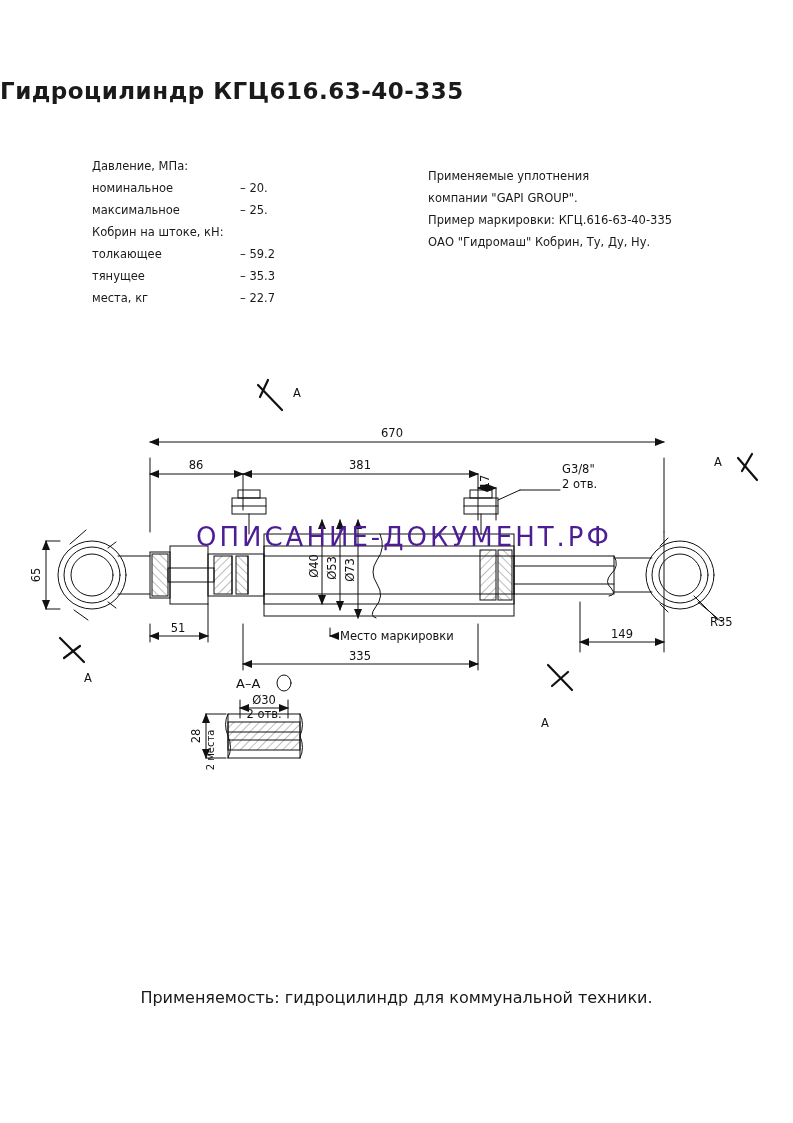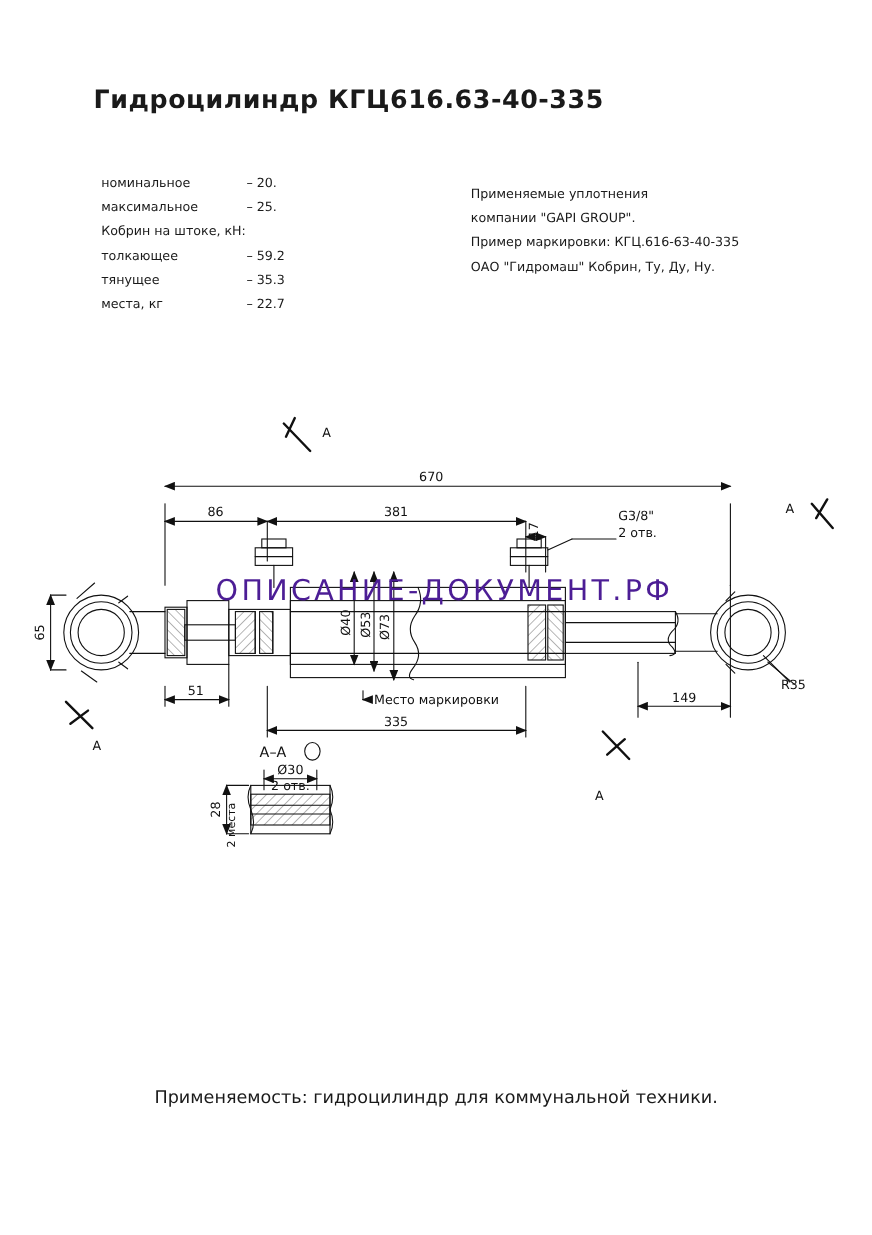--- a/index.html
+++ b/index.html
@@ -19,40 +19,39 @@
     position: absolute;
     left: 0; top: 0;
     width: 793px;
     height: 1123px;
   }
   .title {
     position: absolute;
     left: 0;
     top: 78px;
     width: 634px;
-    text-align: center;
     font-size: 23px;
     font-weight: bold;
     letter-spacing: 0.5px;
     font-family: "DejaVu Sans", sans-serif;
   }
   .spec-block {
     position: absolute;
     font-size: 11.5px;
     line-height: 22px;
   }
   #spec-left { left: 92px; top: 155px; width: 270px; }
   #spec-right { left: 428px; top: 165px; width: 320px; }
   .spec-row {
     position: relative;
     height: 22px;
     white-space: nowrap;
   }
   .spec-row .lbl { position: absolute; left: 0; top: 0; }
-  .spec-row .val { position: absolute; left: 132px; top: 0; }
+  .spec-row .val { position: absolute; left: 148px; top: 0; }
   .plain-line { height: 22px; white-space: nowrap; }
 
   .footer-note {
     position: absolute;
     left: 0;
     top: 988px;
     width: 793px;
     text-align: center;
     font-size: 16px;
   }
@@ -78,20 +77,21 @@
   }
 </style>
 </head>
 <body>
 
 <div class="page">
 
   <div class="title">Гидроцилиндр КГЦ616.63-40-335</div>
 
   <div class="spec-block" id="spec-left">
+    <div class="plain-line">Давление, МПа:</div>
     <div class="spec-row">
       <span class="lbl">номинальное</span>
       <span class="val">– 20.</span>
     </div>
     <div class="spec-row">
       <span class="lbl">максимальное</span>
       <span class="val">– 25.</span>
     </div>
     <div class="plain-line">Кобрин на штоке, кН:</div>
     <div class="spec-row">

